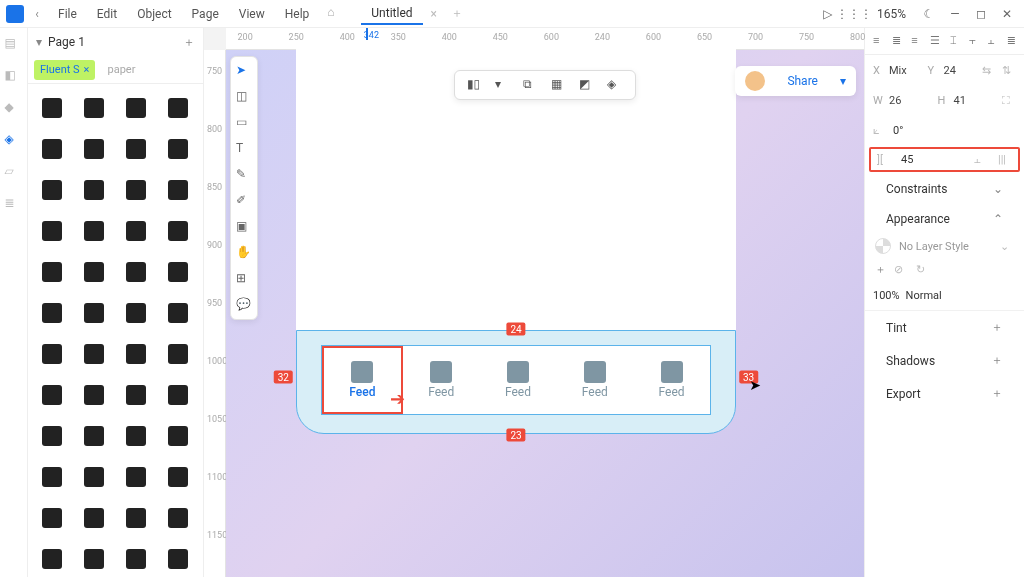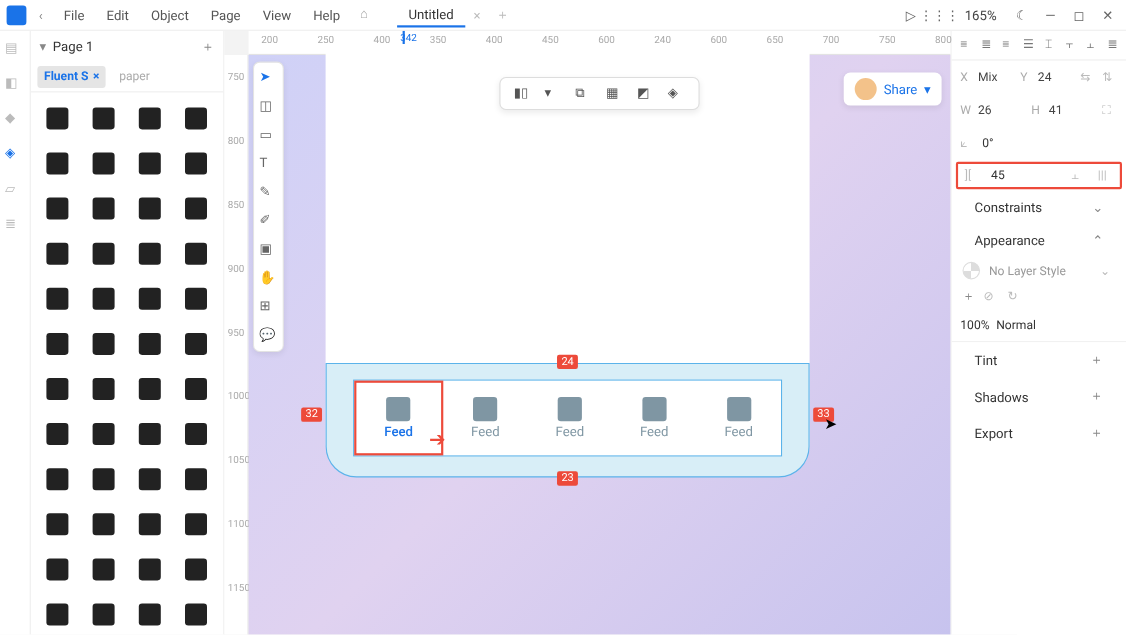--- a/index.html
+++ b/index.html
@@ -27,42 +27,42 @@
   .leftrail .rail-icn{width:18px;height:18px;color:#bbb;cursor:pointer;}
   .leftrail .rail-icn.active{color:#1a73e8;}
 
   
   .leftpanel{width:176px;border-right:1px solid #eee;display:flex;flex-direction:column;}
   .page-row{height:28px;display:flex;align-items:center;padding:0 8px;}
   .page-row .chev{color:#888;margin-right:6px;}
   .page-row .plus{margin-left:auto;color:#888;cursor:pointer;}
   .tag-row{height:28px;display:flex;align-items:center;gap:6px;padding:0 6px;border-bottom:1px solid #eee;}
   .chip{height:20px;display:flex;align-items:center;padding:0 6px;border-radius:3px;font-size:11px;}
-  .chip.active{background:#e5e5e5;color:#1a73e8;font-weight:bold;}
+  .chip.active{background:#bef264;color:#1a73e8;}
   .chip .x{margin-left:4px;color:#1a73e8;}
   .chip.ghost{color:#aaa;}
   .icon-grid{flex:1;overflow:auto;padding:6px;display:grid;grid-template-columns:repeat(4,1fr);gap:6px;}
   .icon-cell{width:35px;height:35px;border-radius:6px;display:flex;align-items:center;justify-content:center;cursor:pointer;}
   .blk{width:20px;height:20px;background:#222;border-radius:3px;}
 
   
   .canvas-wrap{flex:1;position:relative;background:#f3f3f3;}
   .ruler-h{position:absolute;left:22px;right:0;top:0;height:22px;background:#fff;border-bottom:1px solid #e3e3e3;font-size:9px;color:#aaa;}
   .ruler-h span{position:absolute;top:4px;transform:translateX(-50%);}
   .ruler-marker{position:absolute;top:0;height:22px;border-left:2px solid #1a73e8;font-size:9px;color:#1a73e8;}
   .ruler-v{position:absolute;left:0;top:22px;bottom:0;width:22px;background:#fff;border-right:1px solid #e3e3e3;}
   .ruler-v span{position:absolute;left:3px;font-size:9px;color:#aaa;transform:translateY(-50%);}
   .canvas-inner{position:absolute;left:22px;top:22px;right:0;bottom:0;background:linear-gradient(135deg,#cfd1f7 0%, #e0d2f0 50%, #c7c3ee 100%);}
   .artboard{position:absolute;left:70px;top:-10px;width:440px;height:388px;background:#fff;border-radius:0 0 24px 24px;}
   .toolbar-float{position:absolute;left:4px;top:6px;width:28px;background:#fff;border:1px solid #e3e3e3;border-radius:6px;padding:6px 0;display:flex;flex-direction:column;align-items:center;gap:10px;box-shadow:0 2px 6px rgba(0,0,0,.08);}
   .toolbar-float div{width:16px;height:16px;color:#666;cursor:pointer;}
   .toolbar-float .sel{color:#1a73e8;}
   .options-float{position:absolute;left:50%;top:20px;transform:translateX(-50%);height:30px;background:#fff;border:1px solid #ddd;border-radius:6px;display:flex;align-items:center;gap:12px;padding:0 12px;box-shadow:0 2px 6px rgba(0,0,0,.08);}
   .options-float div{width:16px;height:16px;color:#555;}
-  .share-float{position:absolute;right:8px;top:16px;height:30px;background:#fff;border-radius:6px;display:flex;align-items:center;gap:6px;padding:0 10px;box-shadow:0 2px 6px rgba(0,0,0,.08);}
+  .share-float{position:absolute;right:8px;top:16px;height:30px;background:#fff;border-radius:6px;display:flex;align-items:center;gap:22px;padding:0 10px;box-shadow:0 2px 6px rgba(0,0,0,.08);}
   .avatar{width:20px;height:20px;border-radius:50%;background:#f3c28a;}
   .share-txt{color:#1a73e8;font-size:12px;}
 
   
   .tabbar{position:absolute;left:70px;top:280px;width:440px;height:104px;background:#d8eef7;border:1px solid #5bb3ea;border-radius:0 0 28px 28px;}
   .tabbar-inner{position:absolute;left:24px;right:24px;top:14px;bottom:18px;border:1px solid #5bb3ea;background:#ffffff;display:flex;}
   .tab-item{flex:1;display:flex;flex-direction:column;align-items:center;justify-content:center;gap:2px;}
   .tab-item .ic{width:22px;height:22px;background:#7f96a3;border-radius:3px;}
   .tab-item .lbl{font-size:12px;color:#7f96a3;}
   .tab-item.first{border:2px solid #ed4a3a;}

